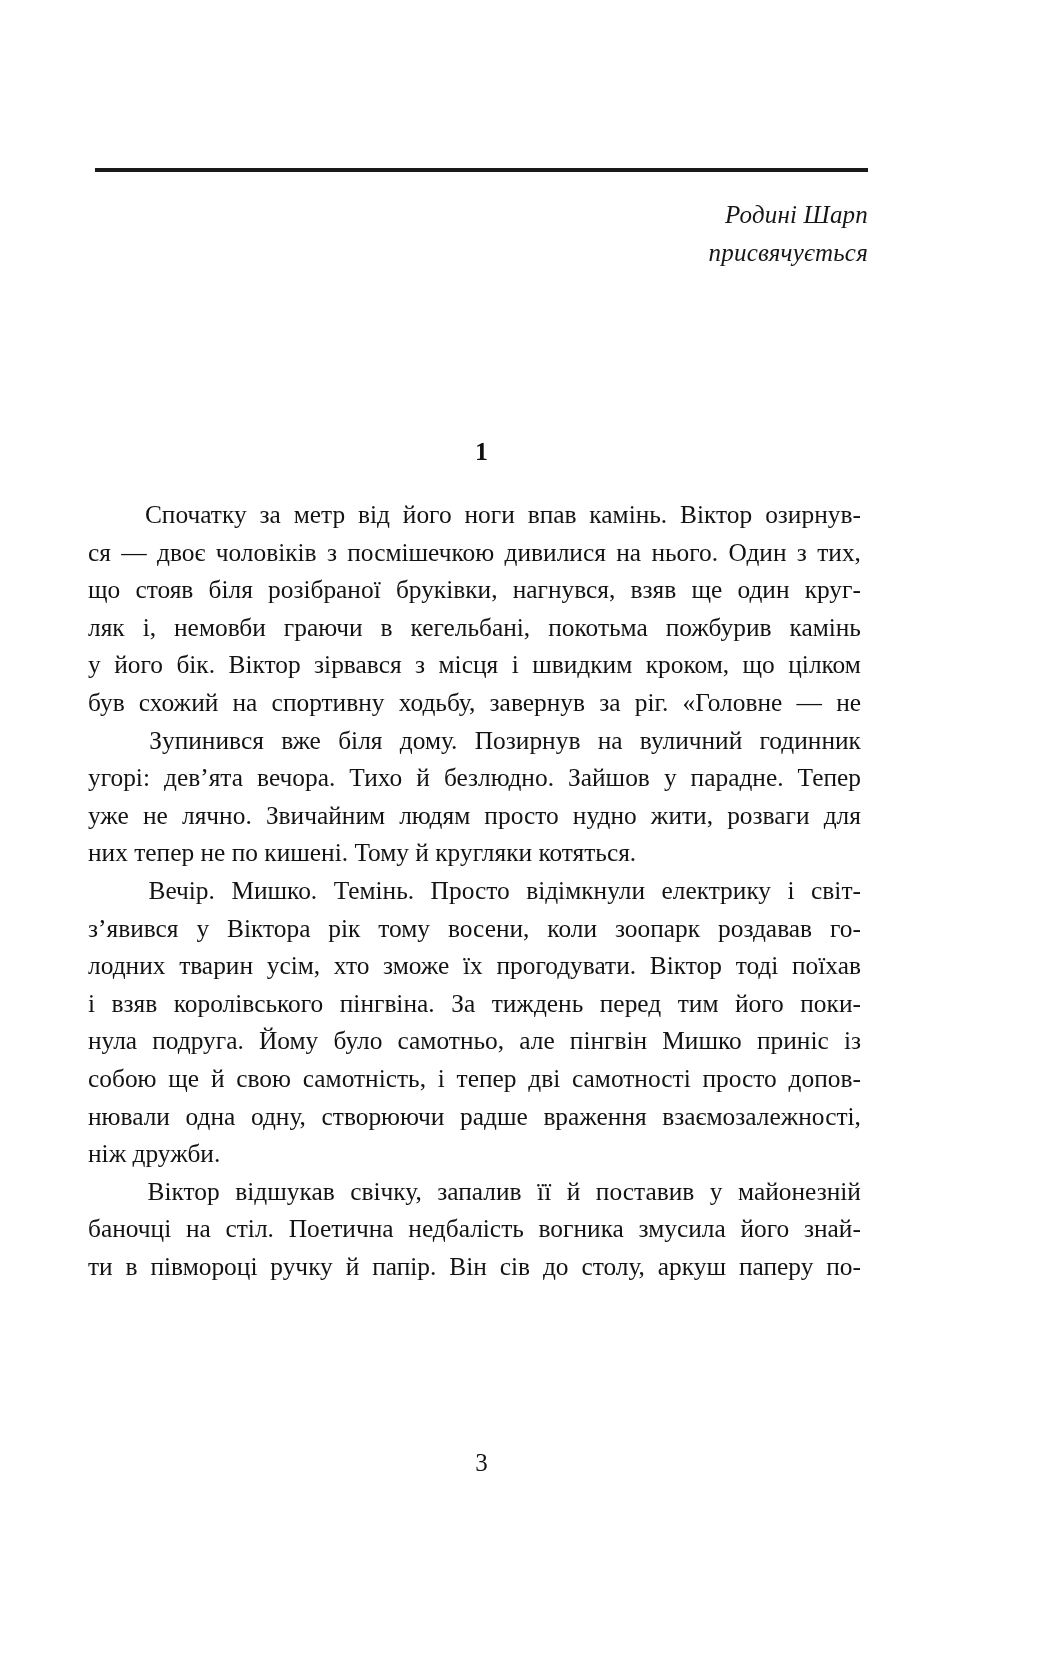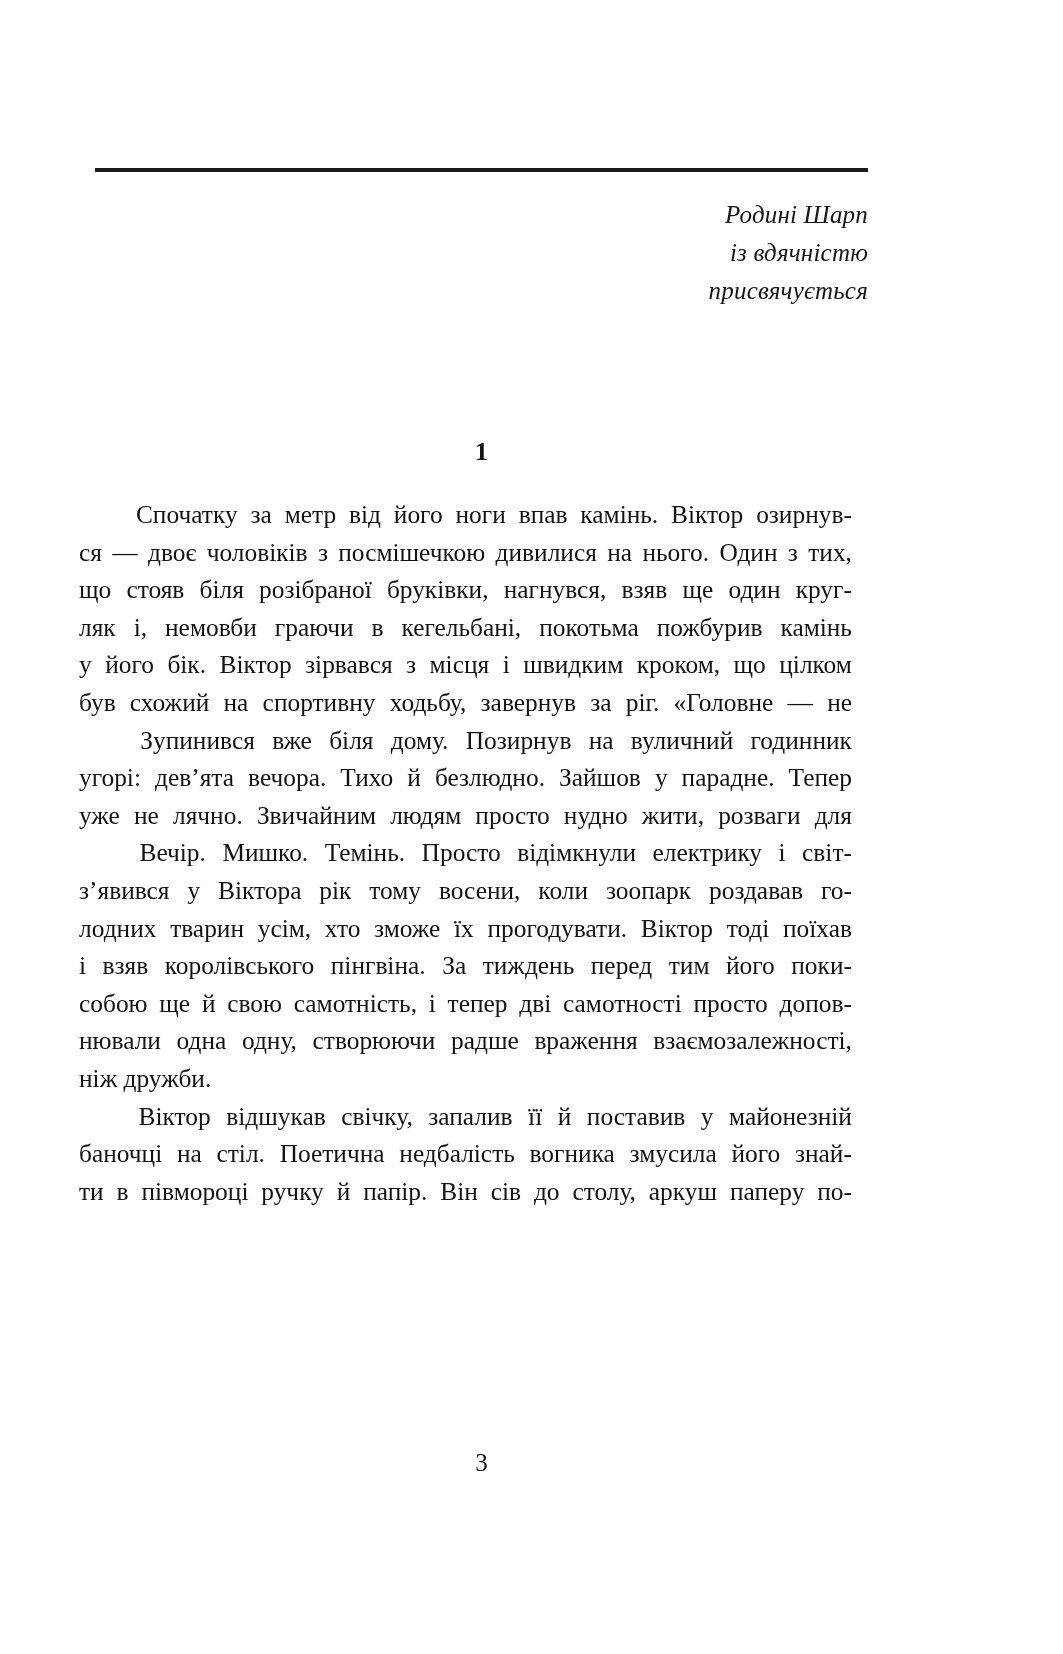--- a/index.html
+++ b/index.html
@@ -57,21 +57,21 @@
     width: 773px;
     text-align: center;
     font-weight: bold;
     font-size: 26px;
     line-height: 30px;
     color: #101010;
   }
 
   .body-text {
     position: absolute;
-    left: 79px;
+    left: 88px;
     top: 496px;
     width: 773px;
   }
 
   .para {
     margin: 0;
   }
 
   .line {
     display: block;
@@ -105,21 +105,20 @@
 </style>
 </head>
 <body>
 
 <div class="page">
 
   <div class="rule"></div>
 
   <div class="dedication">
     <div>Родині Шарп</div>
-    <div>із вдячністю</div>
     <div>присвячується</div>
   </div>
 
   <div class="chapter-number">1</div>
 
   <div class="body-text">
 
     <p class="para" id="para-1">
         <span class="line j">
           <span class="lead-space"></span>
@@ -228,20 +227,21 @@
           <span>не</span>
           <span>лячно.</span>
           <span>Звичайним</span>
           <span>людям</span>
           <span>просто</span>
           <span>нудно</span>
           <span>жити,</span>
           <span>розваги</span>
           <span>для</span>
         </span>
+        <span class="line">них тепер не по кишені. Тому й кругляки котяться.</span>
       </p>
     <p class="para" id="para-3">
         <span class="line j">
           <span class="lead-space"></span>
           <span>Вечір.</span>
           <span>Мишко.</span>
           <span>Темінь.</span>
           <span>Просто</span>
           <span>відімкнули</span>
           <span>електрику</span>
@@ -276,20 +276,32 @@
           <span>і</span>
           <span>взяв</span>
           <span>королівського</span>
           <span>пінгвіна.</span>
           <span>За</span>
           <span>тиждень</span>
           <span>перед</span>
           <span>тим</span>
           <span>його</span>
           <span>поки-</span>
+        </span>
+        <span class="line j">
+          <span>нула</span>
+          <span>подруга.</span>
+          <span>Йому</span>
+          <span>було</span>
+          <span>самотньо,</span>
+          <span>але</span>
+          <span>пінгвін</span>
+          <span>Мишко</span>
+          <span>приніс</span>
+          <span>із</span>
         </span>
         <span class="line j">
           <span>собою</span>
           <span>ще</span>
           <span>й</span>
           <span>свою</span>
           <span>самотність,</span>
           <span>і</span>
           <span>тепер</span>
           <span>дві</span>

